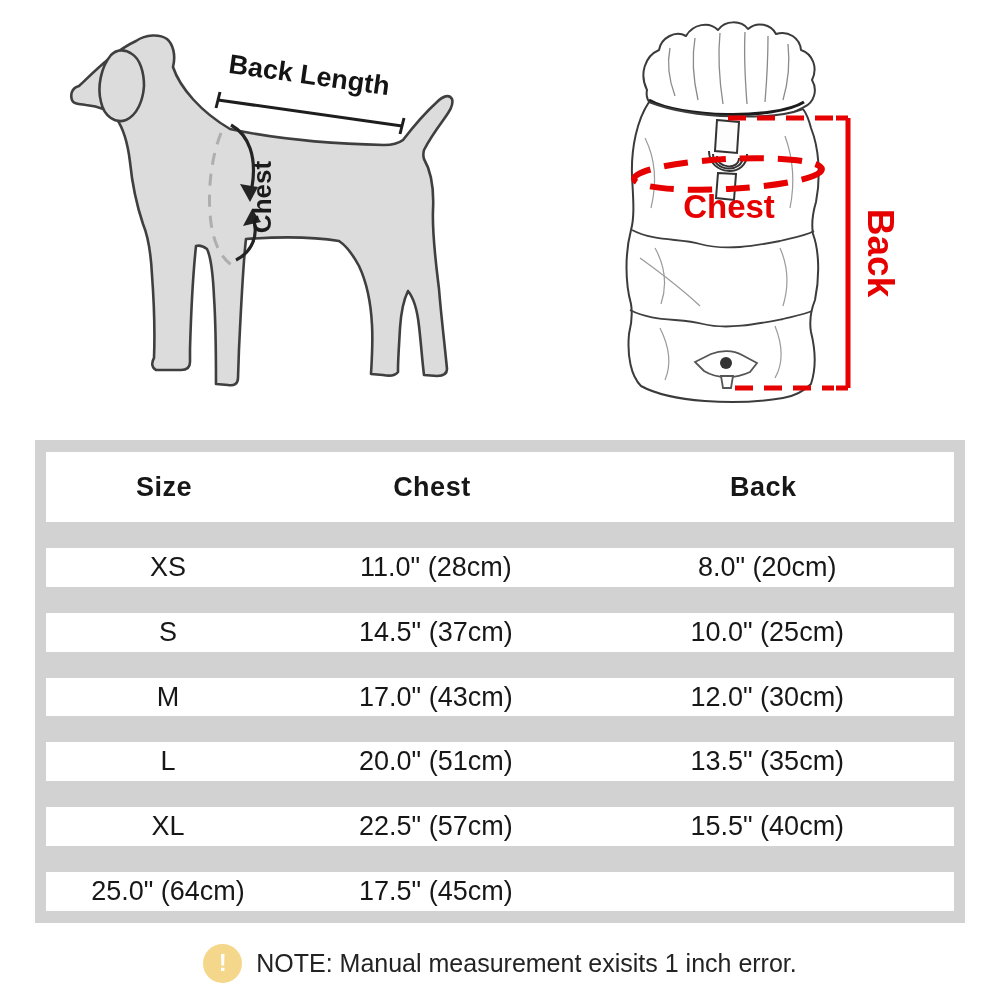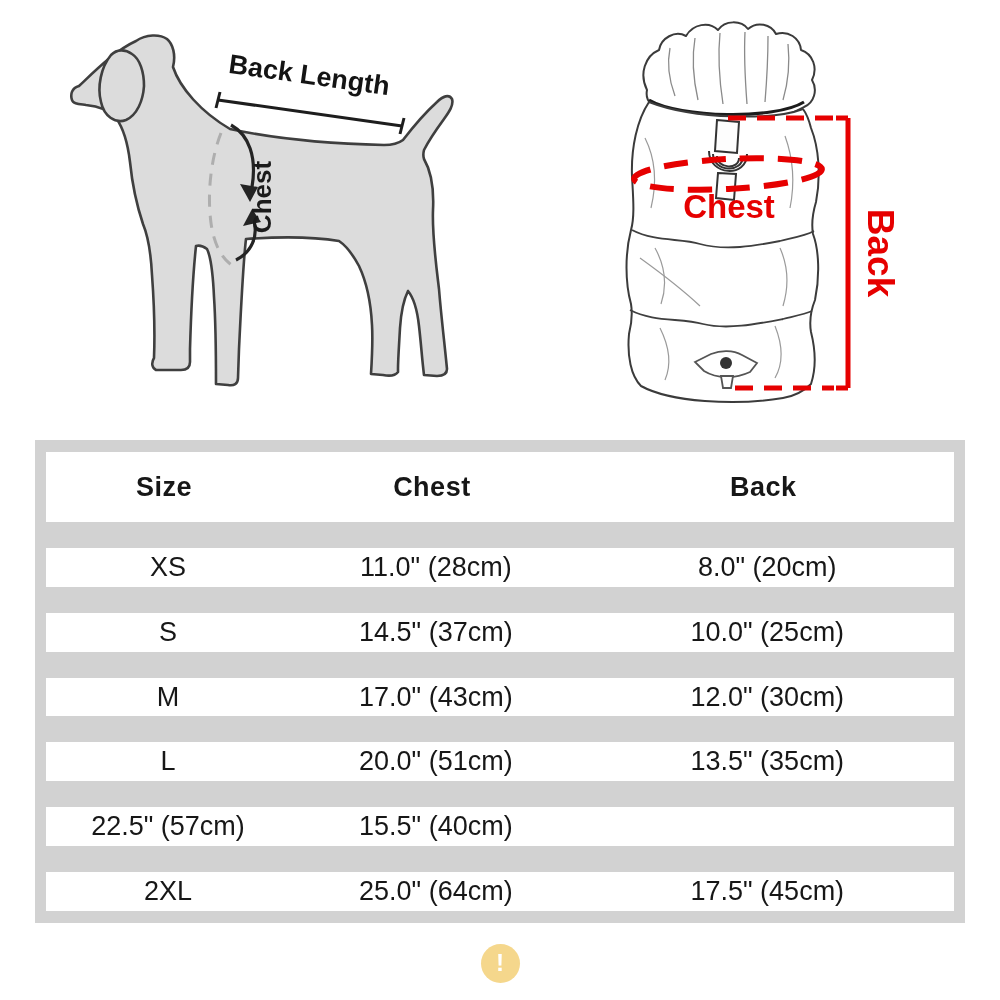--- a/index.html
+++ b/index.html
@@ -206,25 +206,26 @@
     <div class="t-cell">M</div>
     <div class="t-cell">17.0" (43cm)</div>
     <div class="t-cell">12.0" (30cm)</div>
   </div>
   <div class="t-row">
     <div class="t-cell">L</div>
     <div class="t-cell">20.0" (51cm)</div>
     <div class="t-cell">13.5" (35cm)</div>
   </div>
   <div class="t-row">
+    <div class="t-cell">XL</div>
     <div class="t-cell">22.5" (57cm)</div>
     <div class="t-cell">15.5" (40cm)</div>
   </div>
   <div class="t-row">
-    <div class="t-cell">2XL</div>
     <div class="t-cell">25.0" (64cm)</div>
     <div class="t-cell">17.5" (45cm)</div>
   </div>
 </div>
 
 <div class="abs note-row">
   <div class="note-icon">!</div>
+  <div class="note-text">NOTE: Manual measurement exisits 1 inch error.</div>
 </div>
 
 </body></html>

